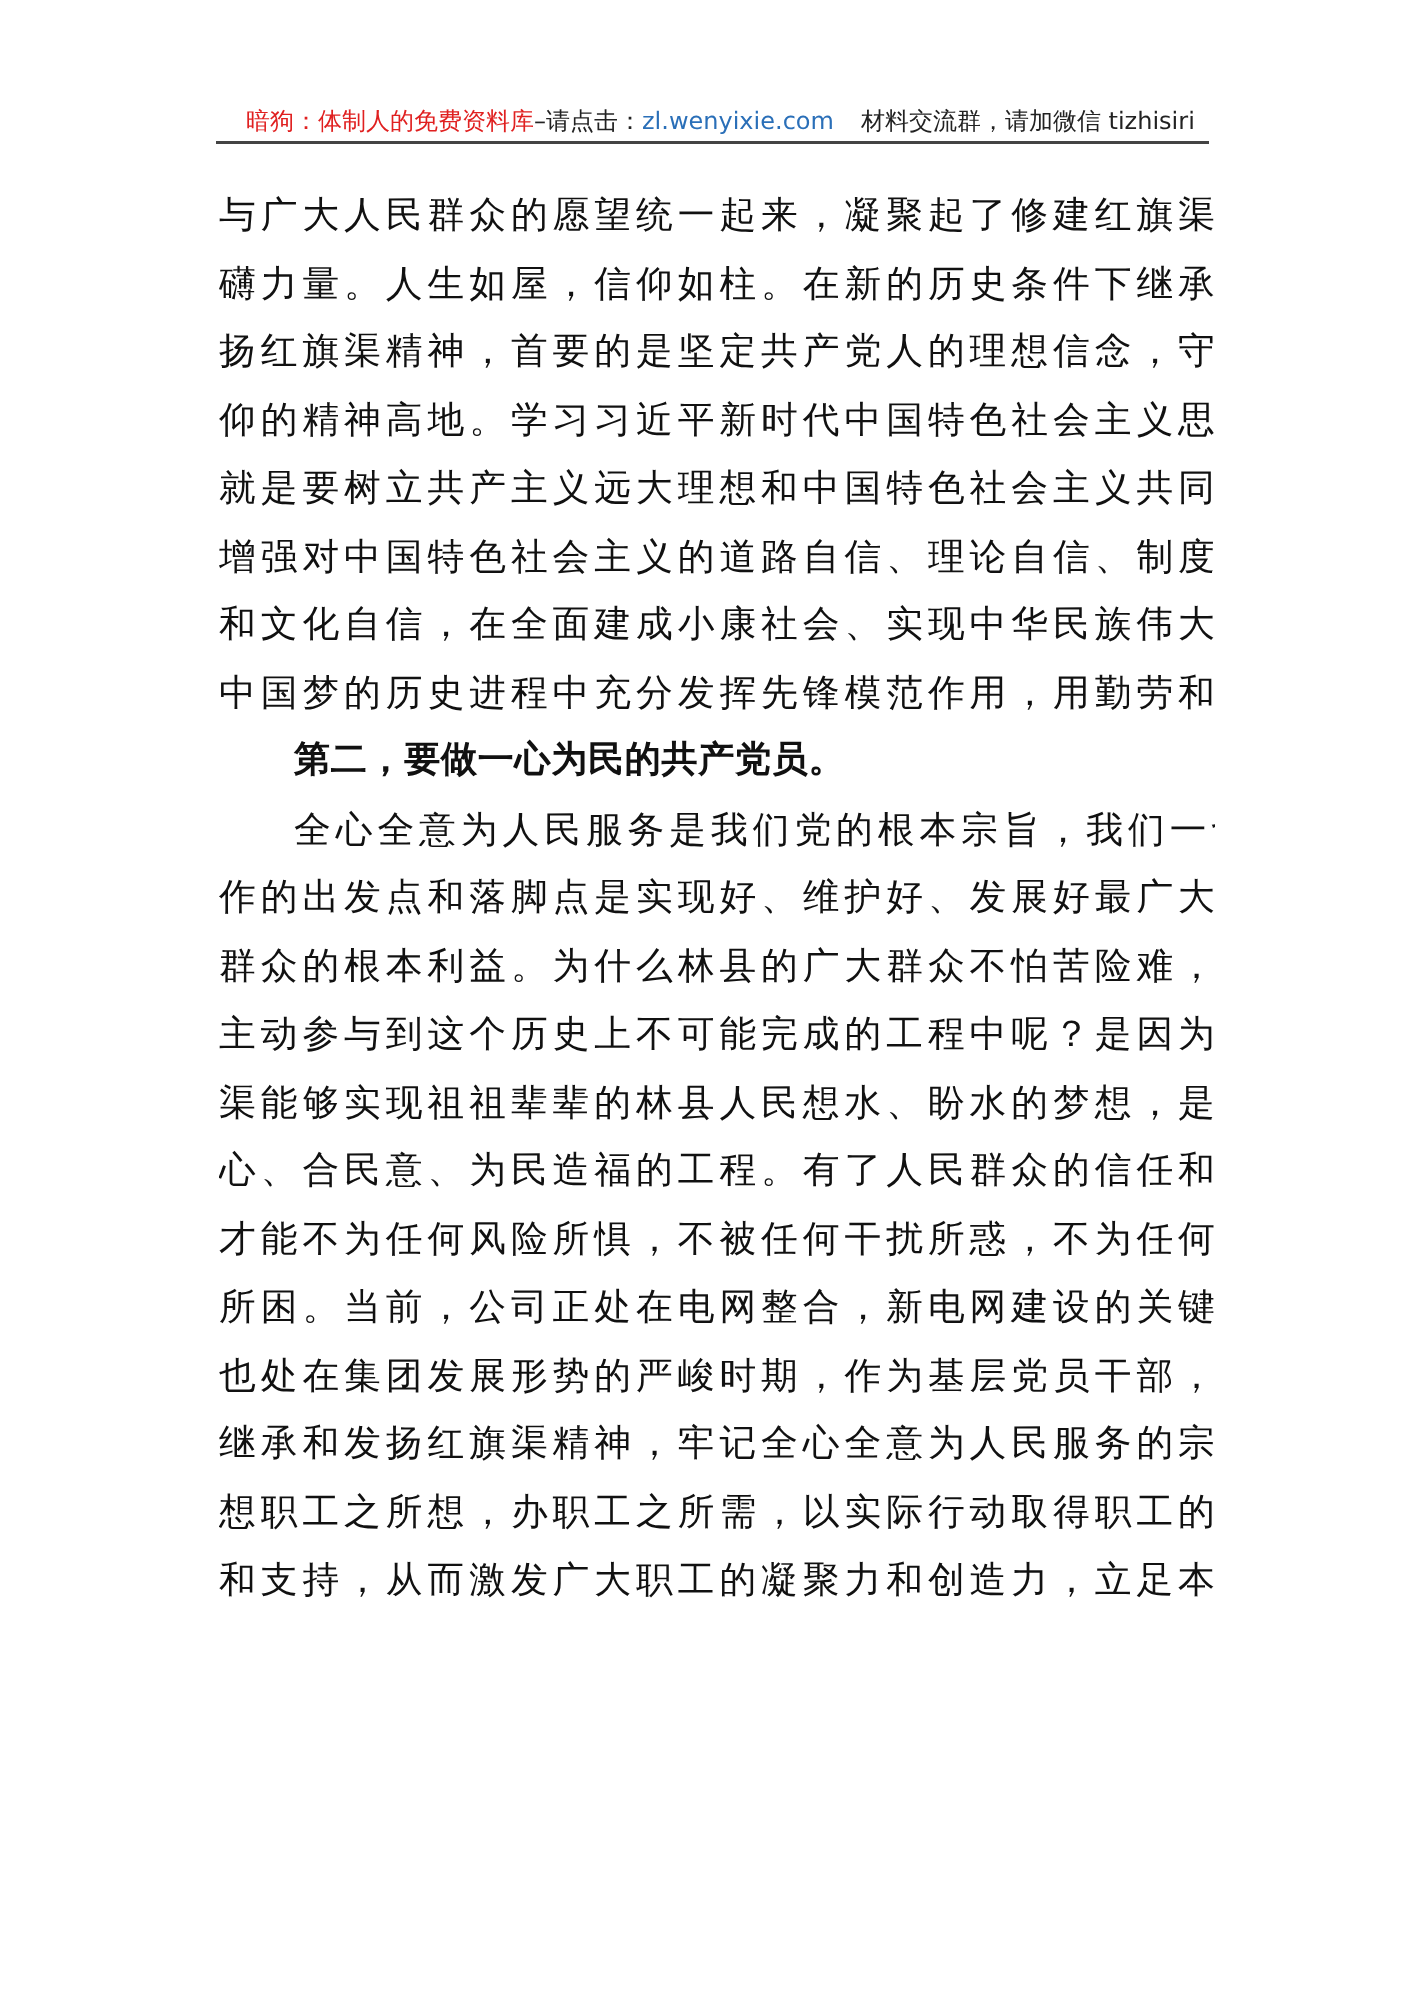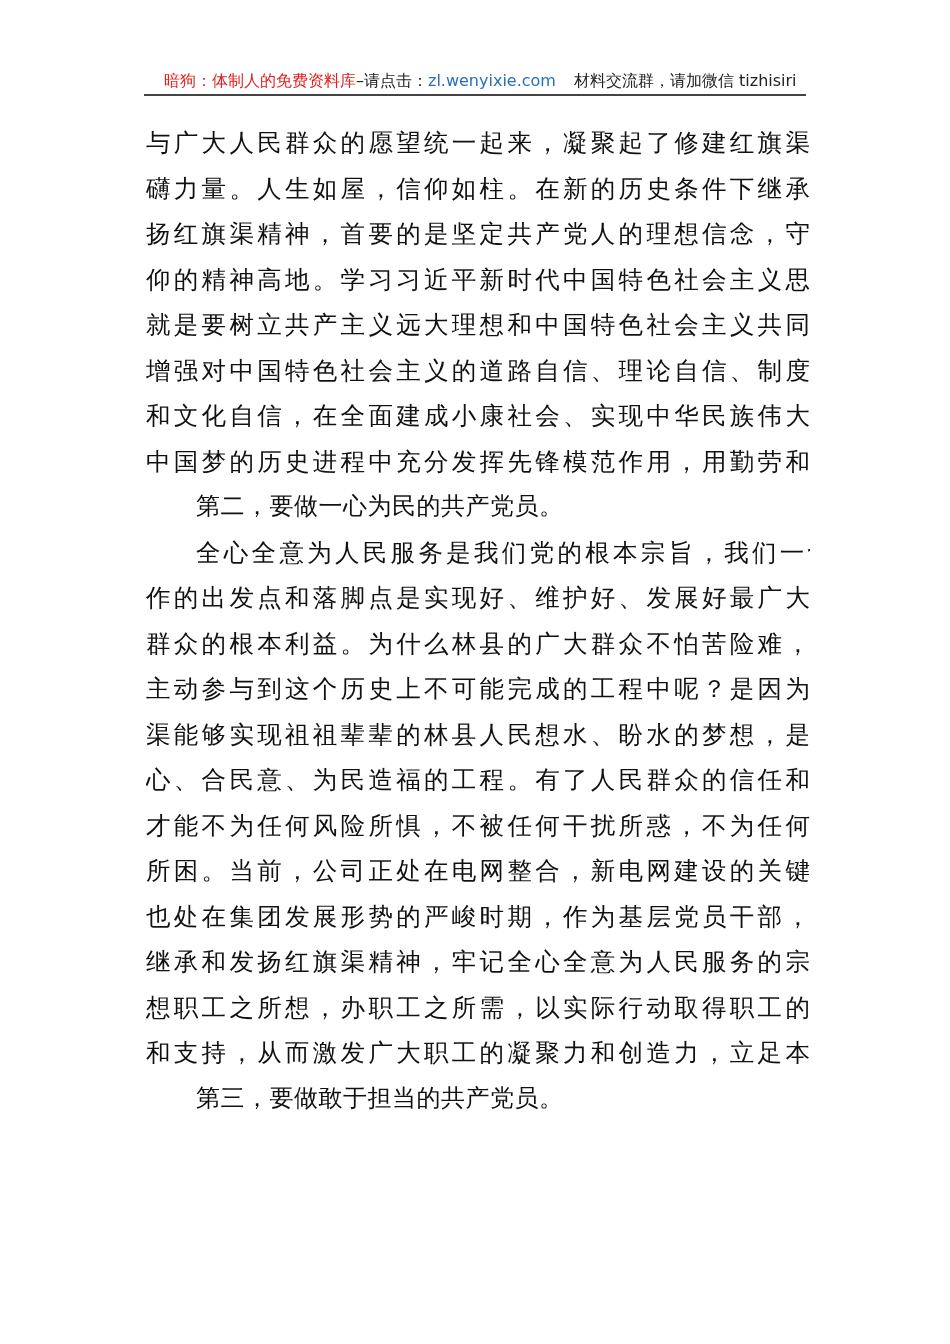--- a/index.html
+++ b/index.html
@@ -15,21 +15,21 @@
   .header-rule {
     position: absolute; left: 144px; top: 94px; width: 662px; height: 2px; background: #444;
   }
   .body-text {
     position: absolute; left: 146px; top: 120px; width: 664px;
     font-family: "DejaVu Serif", serif; font-size: 24.5px; color: #111;
     letter-spacing: 3.3px;
   }
   .line { height: 45.5px; line-height: 45.5px; white-space: nowrap; overflow: hidden; }
   .heading {
-    font-family: "DejaVu Sans", sans-serif; font-weight: normal; letter-spacing: 0.5px;
+    font-family: "DejaVu Sans", sans-serif; font-weight: bold; letter-spacing: 0.5px;
     padding-left: 50px; font-size: 24px;
   }
   .indent { padding-left: 50px; }
 </style>
 </head>
 <body>
 
 <div class="header">
   <span class="red">暗狗：体制人的免费资料库</span><span>–请点击：</span><span class="blue">zl.wenyixie.com</span><span class="gap"></span><span>材料交流群，请加微信 tizhisiri</span>
 </div>
@@ -53,14 +53,13 @@
   <div class="line">主动参与到这个历史上不可能完成的工程中呢？是因为红旗</div>
   <div class="line">渠能够实现祖祖辈辈的林县人民想水、盼水的梦想，是得民</div>
   <div class="line">心、合民意、为民造福的工程。有了人民群众的信任和支持</div>
   <div class="line">才能不为任何风险所惧，不被任何干扰所惑，不为任何困难</div>
   <div class="line">所困。当前，公司正处在电网整合，新电网建设的关键期、</div>
   <div class="line">也处在集团发展形势的严峻时期，作为基层党员干部，更要</div>
   <div class="line">继承和发扬红旗渠精神，牢记全心全意为人民服务的宗旨，</div>
   <div class="line">想职工之所想，办职工之所需，以实际行动取得职工的信任</div>
   <div class="line">和支持，从而激发广大职工的凝聚力和创造力，立足本岗，</div>
 
-  <div class="line heading">第三，要做敢于担当的共产党员。</div>
 </div>
 
 </body></html>

